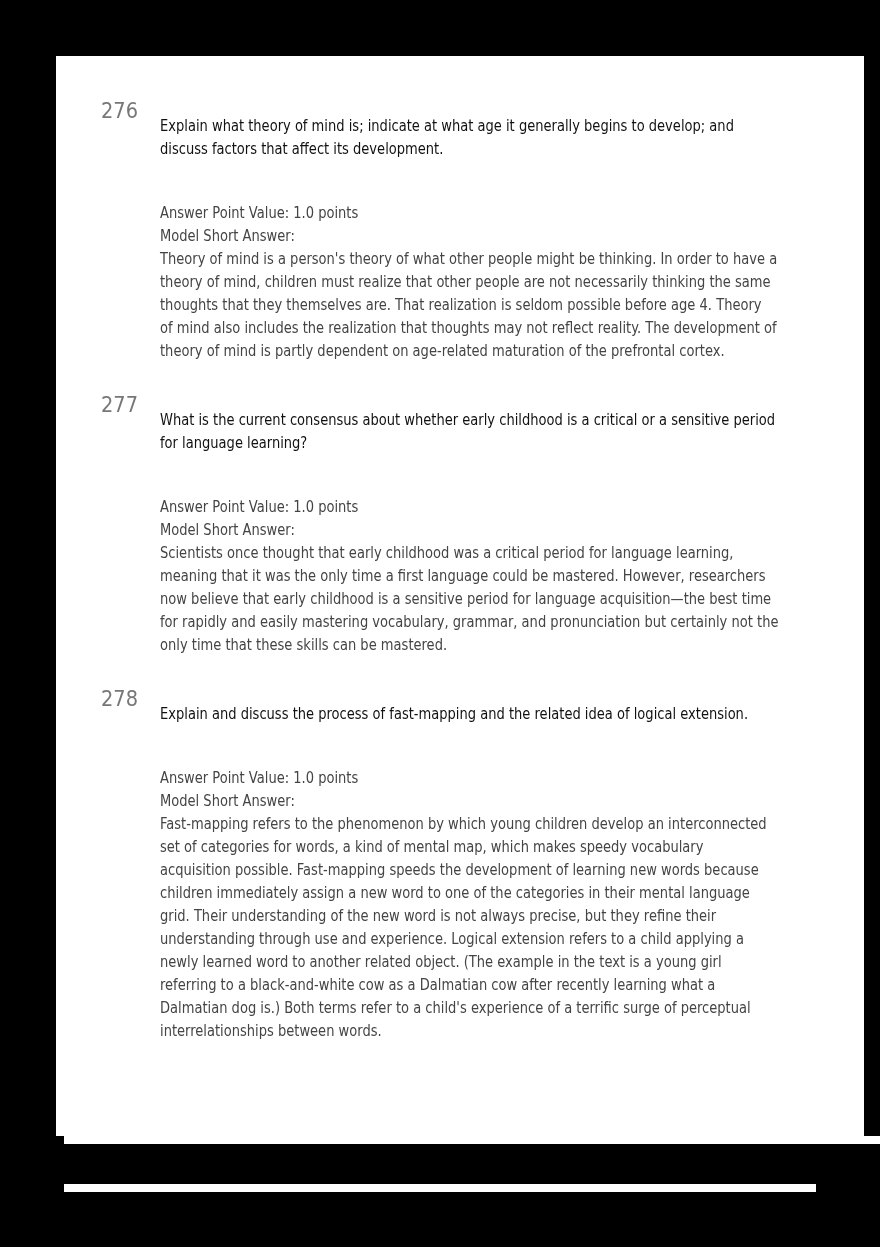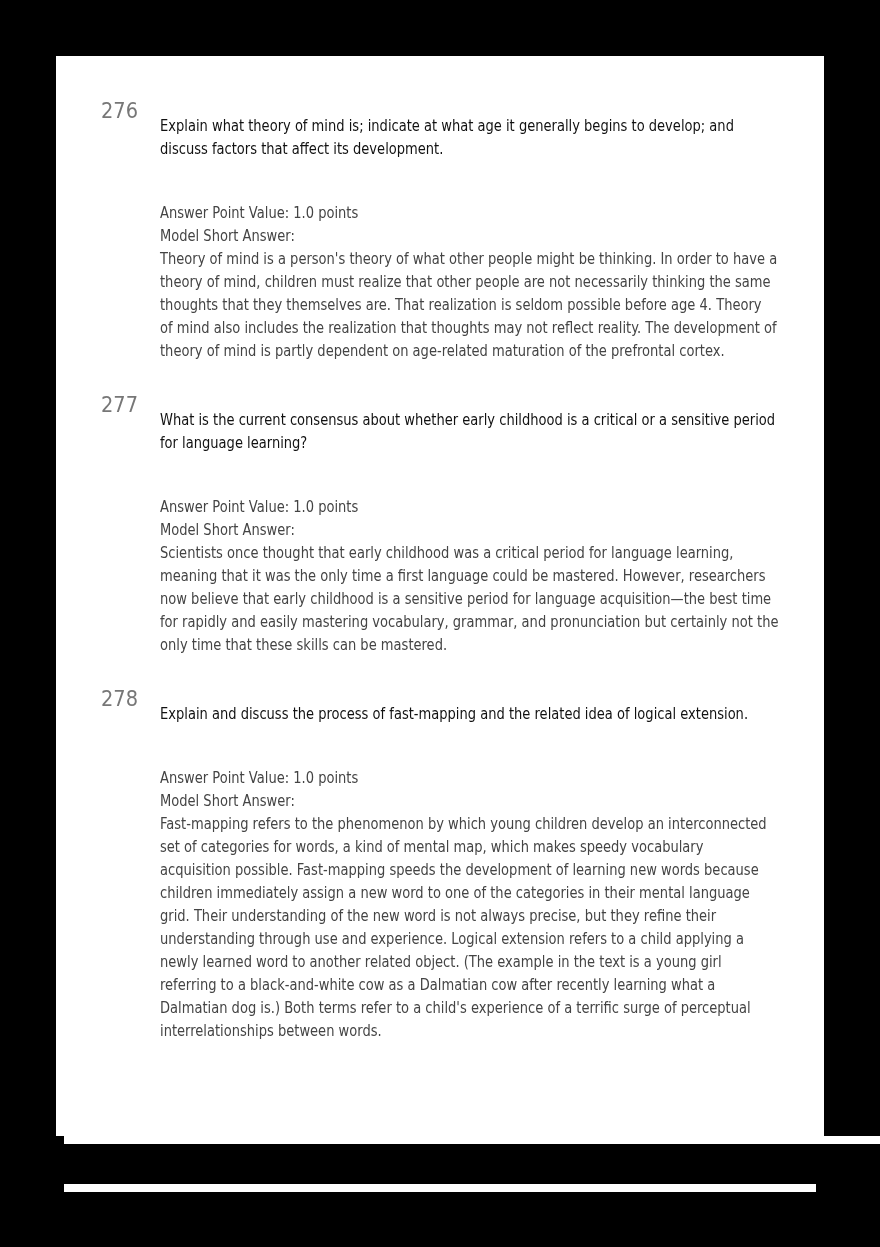--- a/index.html
+++ b/index.html
@@ -1,21 +1,21 @@
 <!DOCTYPE html>
 <html><head>
 <meta charset="utf-8">
 <style>
   html, body { margin: 0; padding: 0; }
   body {
     width: 880px; height: 1247px; background: #000; position: relative; overflow: hidden;
     font-family: "DejaVu Sans", sans-serif;
   }
   .page {
-    position: absolute; left: 56px; top: 56px; width: 768px; height: 1080px; background: #fff;
+    position: absolute; left: 56px; top: 56px; width: 768px; height: 1080px; background: #fff; padding-left: 40px;
   }
   .band1 { position: absolute; left: 64px; top: 1136px; width: 816px; height: 8px; background: #fff; }
   .band2 { position: absolute; left: 64px; top: 1184px; width: 752px; height: 8px; background: #fff; }
   .q {
     position: absolute; left: 0; width: 768px;
   }
   .qnum {
     position: absolute; left: 45px; top: 0; font-size: 22px; color: #777; line-height: 26px;
     transform: scaleX(0.88); transform-origin: left top;
   }

